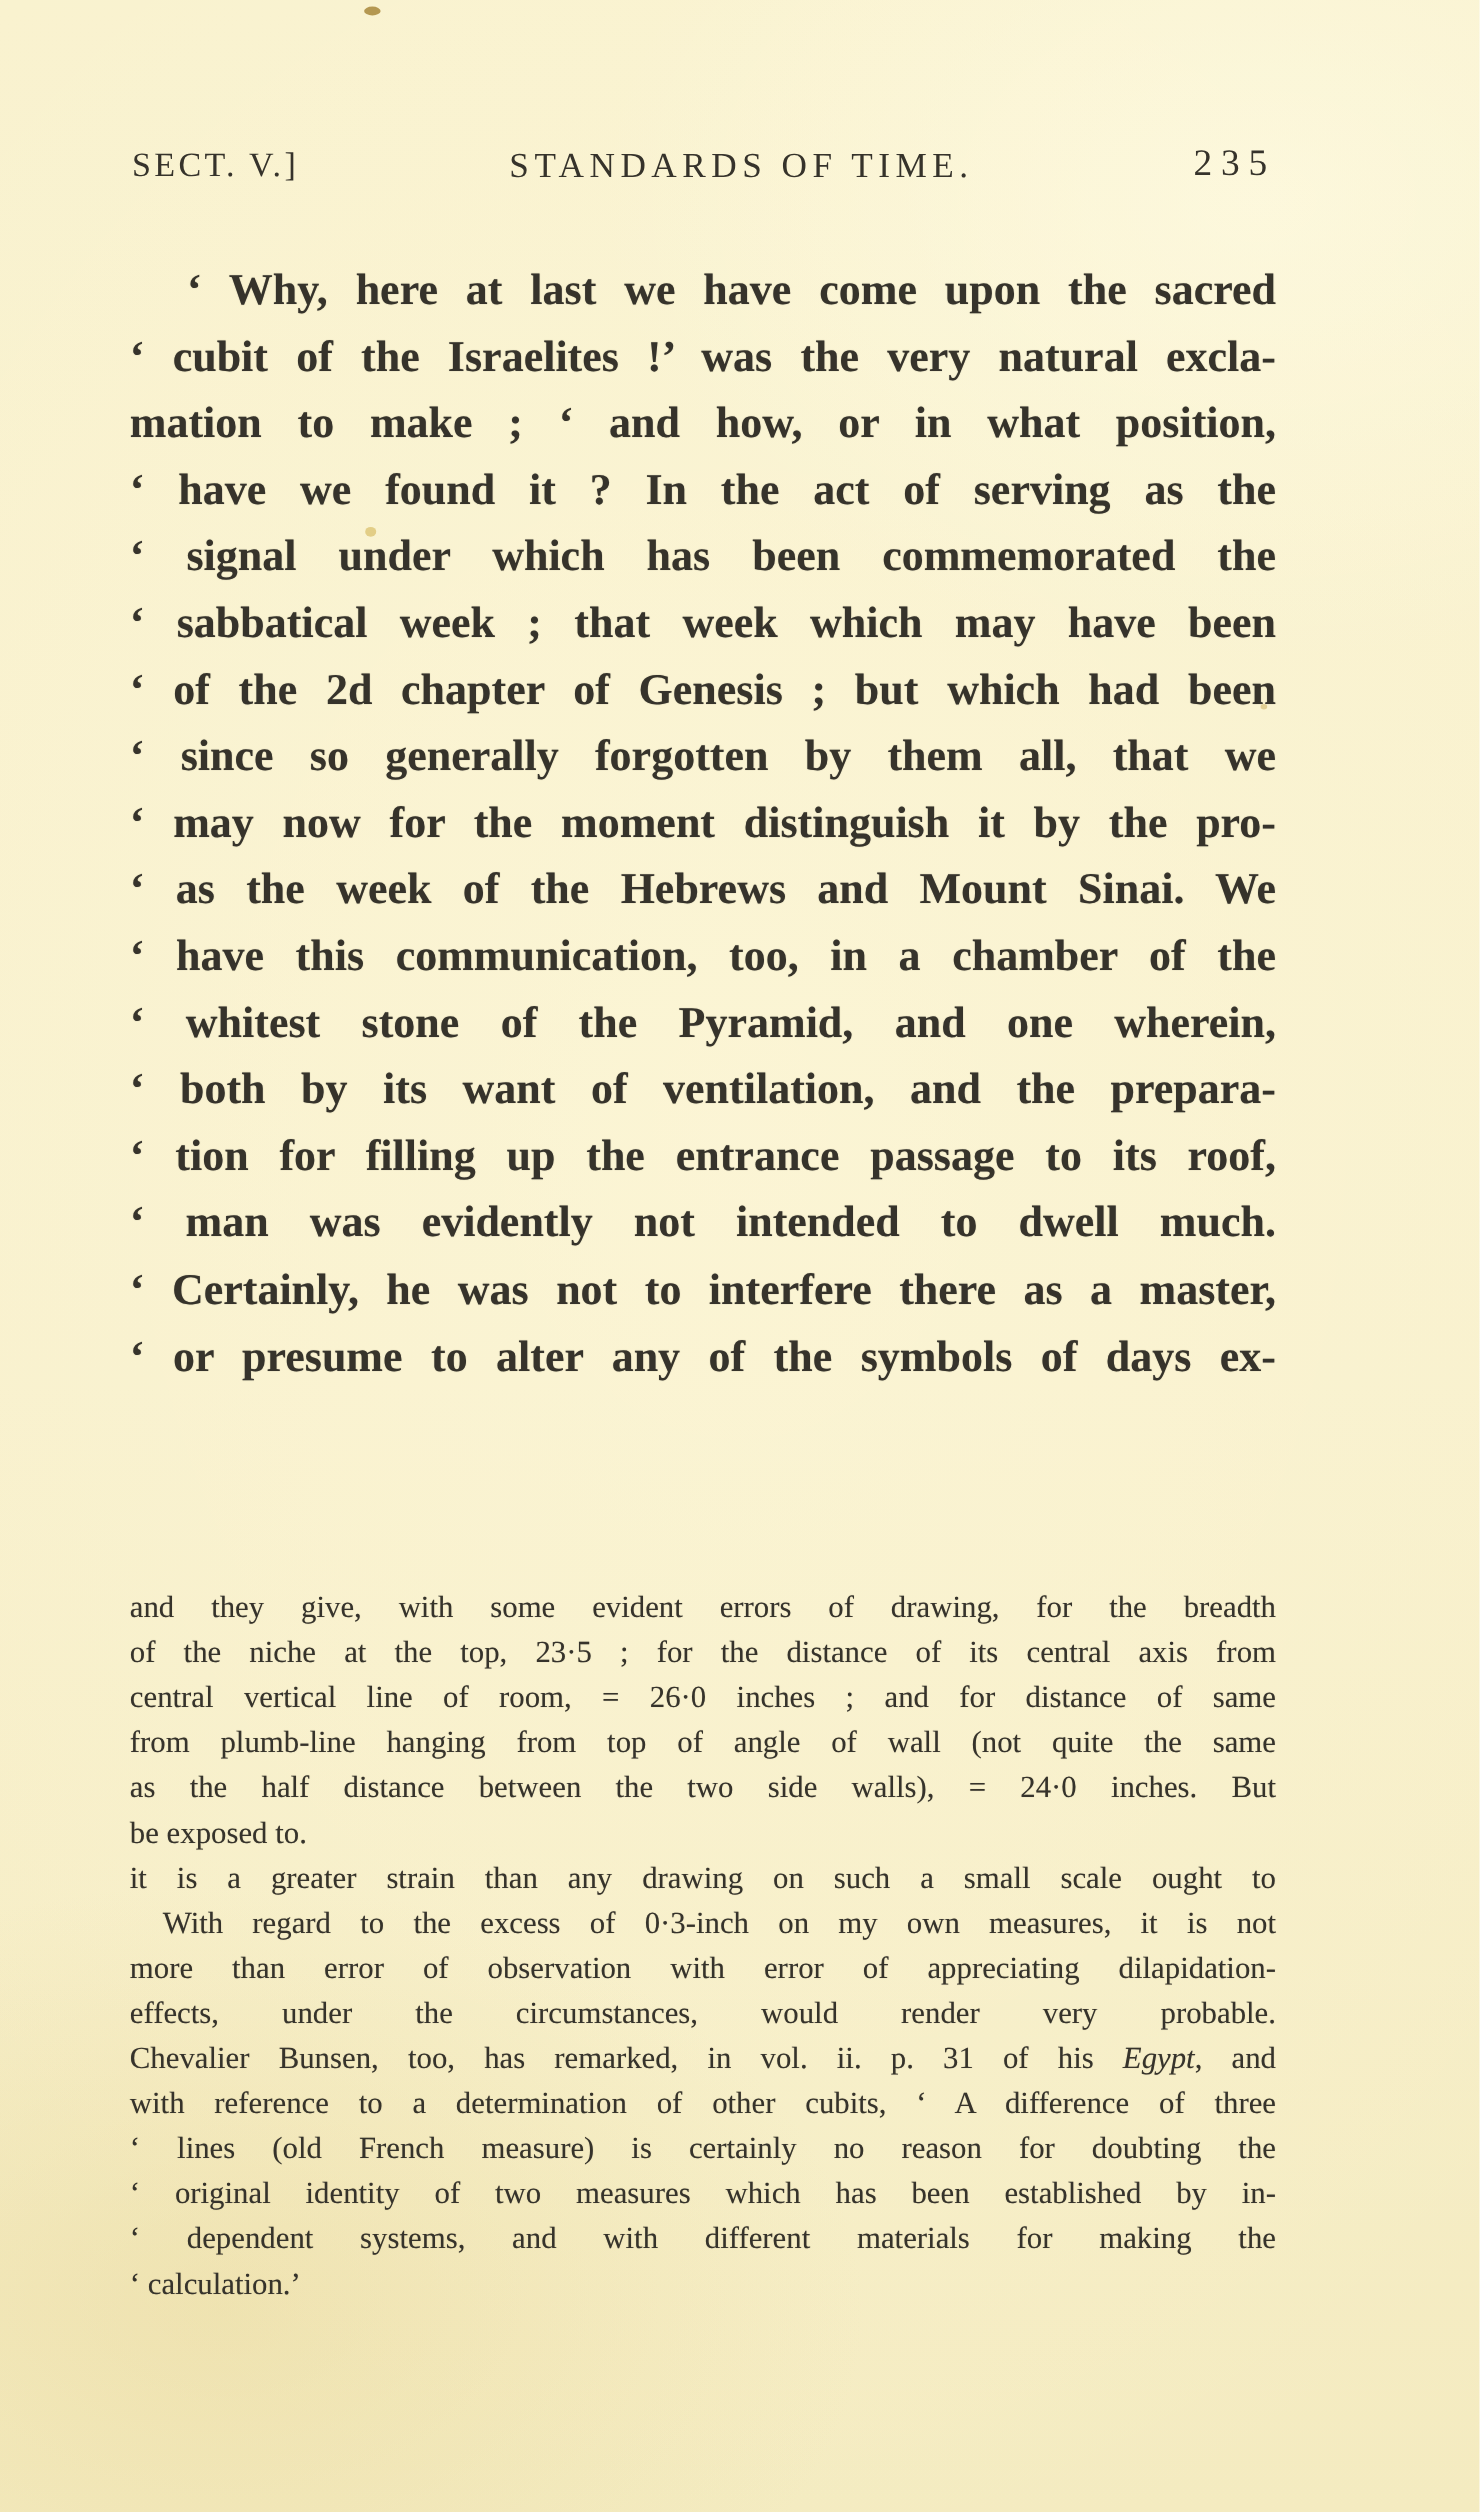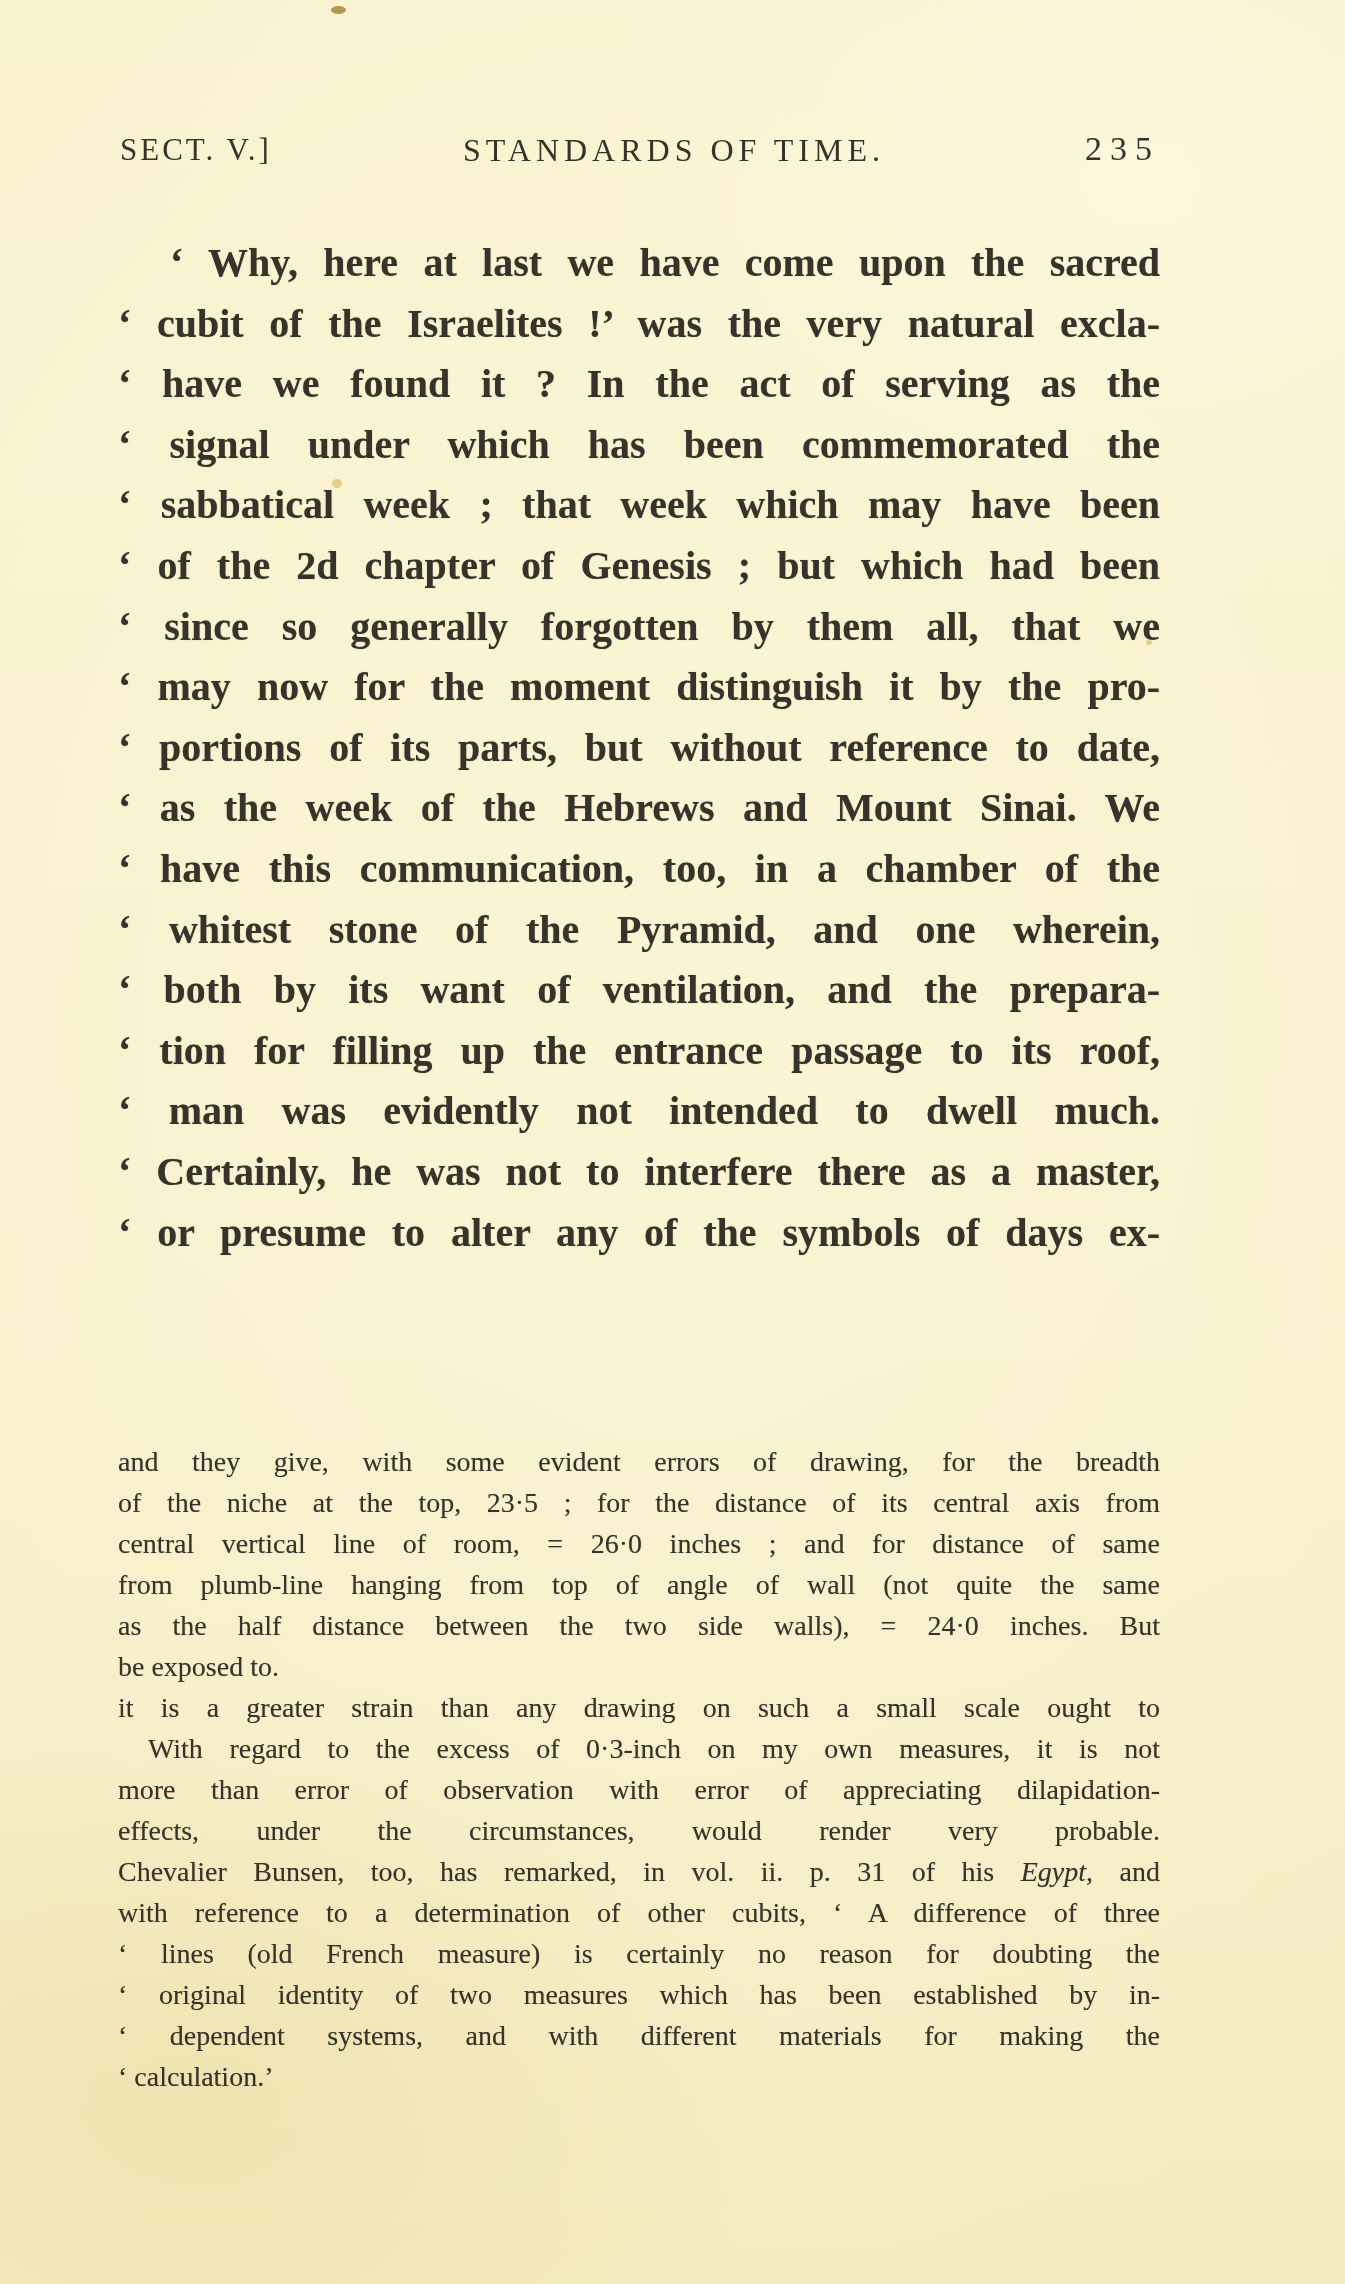--- a/index.html
+++ b/index.html
@@ -55,27 +55,27 @@
 
   <div class="col hdr">
     <div class="hdr-sect">SECT. V.]</div>
     <div class="hdr-title">STANDARDS OF TIME.</div>
     <div class="hdr-page">235</div>
   </div>
 
   <div class="col bodytext">
     <div class="bline indent">‘ Why, here at last we have come upon the sacred</div>
     <div class="bline">‘ cubit of the Israelites !’ was the very natural excla-</div>
+    <div class="bline">mation to make ; ‘ and how, or in what position,</div>
     <div class="bline">‘ have we found it ?  In the act of serving as the</div>
     <div class="bline">‘ signal under which has been commemorated the</div>
     <div class="bline">‘ sabbatical week ; that week which may have been</div>
     <div class="bline">‘ of the 2d chapter of Genesis ; but which had been</div>
     <div class="bline">‘ since so generally forgotten by them all, that we</div>
     <div class="bline">‘ may now for the moment distinguish it by the pro-</div>
-    <div class="bline">‘ portions of its parts, but without reference to date,</div>
     <div class="bline">‘ as the week of the Hebrews and Mount Sinai.  We</div>
     <div class="bline">‘ have this communication, too, in a chamber of the</div>
     <div class="bline">‘ whitest stone of the Pyramid, and one wherein,</div>
     <div class="bline">‘ both by its want of ventilation, and the prepara-</div>
     <div class="bline">‘ tion for filling up the entrance passage to its roof,</div>
     <div class="bline">‘ man was evidently not intended to dwell much.</div>
     <div class="bline">‘ Certainly, he was not to interfere there as a master,</div>
     <div class="bline">‘ or presume to alter any of the symbols of days ex-</div>
   </div>
 

